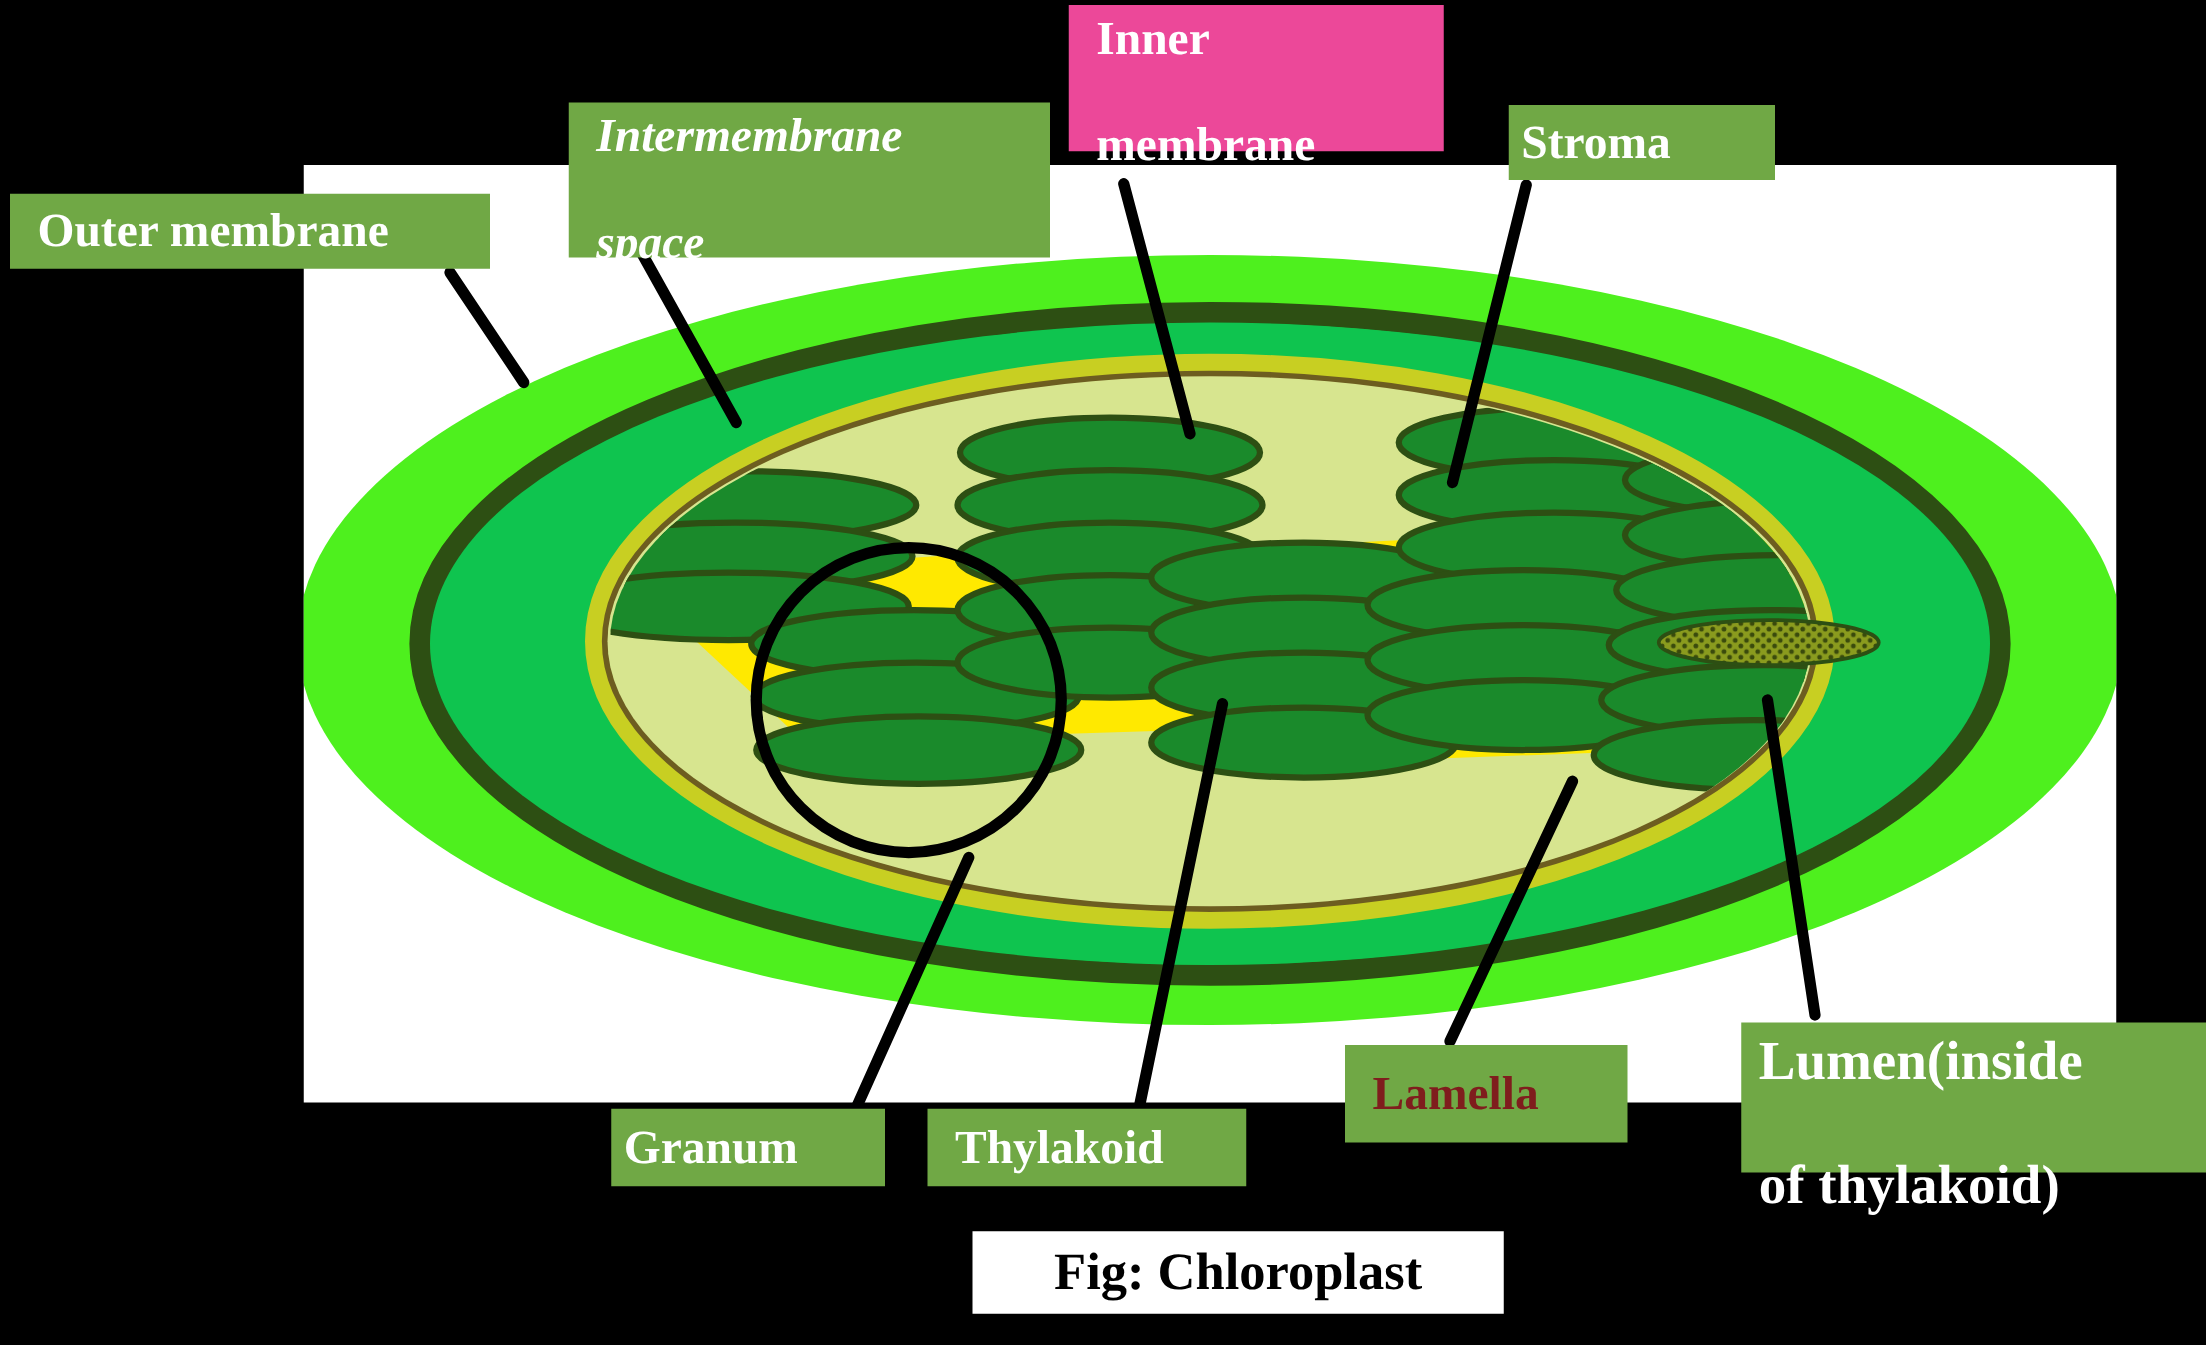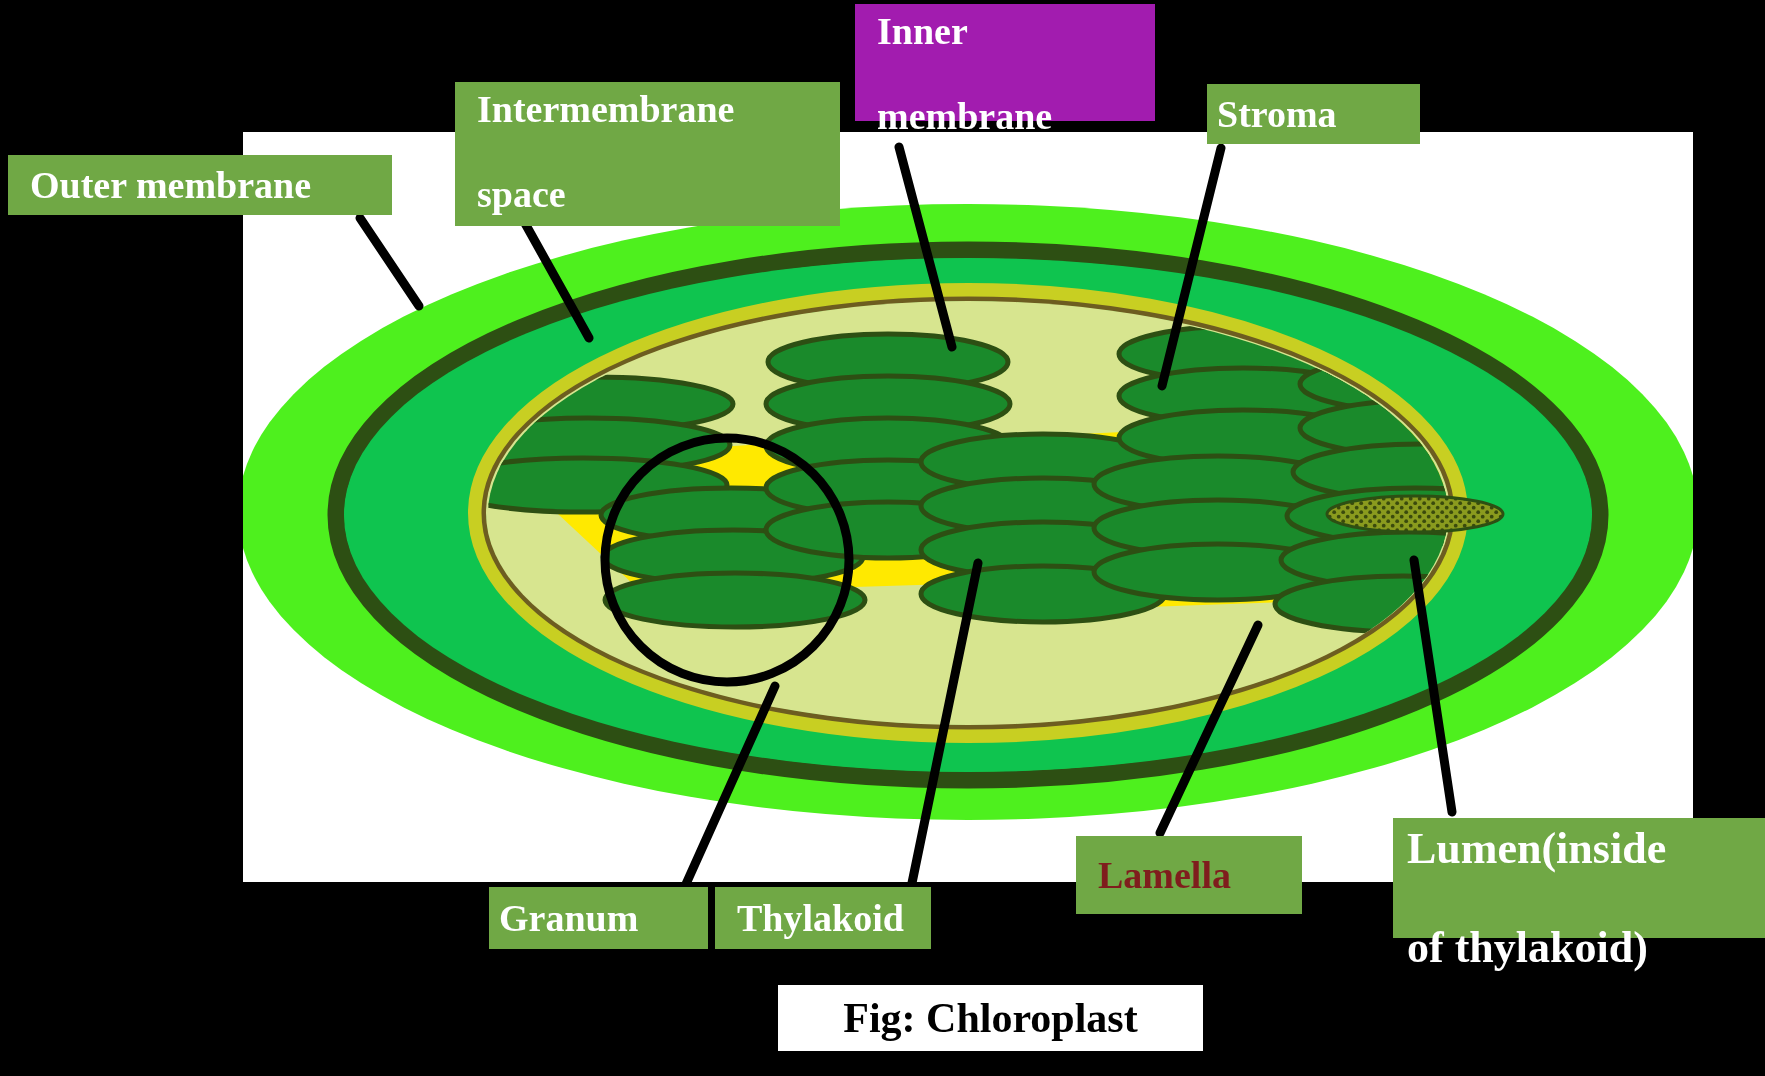--- a/index.html
+++ b/index.html
@@ -158,41 +158,41 @@
     <line x1="686" y1="884" x2="775" y2="686" stroke="#000000" stroke-width="9" stroke-linecap="round"></line>
     <line x1="912" y1="883" x2="978" y2="563" stroke="#000000" stroke-width="9" stroke-linecap="round"></line>
     <line x1="1160" y1="833" x2="1258" y2="625" stroke="#000000" stroke-width="9" stroke-linecap="round"></line>
     <line x1="1452" y1="812" x2="1414" y2="560" stroke="#000000" stroke-width="9" stroke-linecap="round"></line>
   </svg>
 
   <div class="label-box" id="lb-0" style="left: 8px; top: 155px; width: 384px; height: 60px; font-size: 38px; padding-left: 22px; background: rgb(112, 168, 69); color: rgb(255, 255, 255); align-items: center;">
     <span>Outer membrane</span>
   </div>
 
-  <div class="label-box two-line" id="lb-1" style="left: 455px; top: 82px; width: 385px; height: 144px; font-size: 38px; padding-left: 22px; background: rgb(112, 168, 69); color: rgb(255, 255, 255); padding-top: 6px;">
+  <div class="label-box two-line" id="lb-1" style="left: 455px; top: 82px; width: 385px; height: 124px; font-size: 38px; padding-left: 22px; background: rgb(112, 168, 69); color: rgb(255, 255, 255); padding-top: 6px; font-style: italic;">
     <span>
       <span>Intermembrane</span><br><span>space</span>
     </span>
   </div>
 
-  <div class="label-box two-line" id="lb-2" style="left: 855px; top: 4px; width: 300px; height: 117px; font-size: 38px; padding-left: 22px; background: #a21caf; color: rgb(255, 255, 255); padding-top: 6px;">
+  <div class="label-box two-line" id="lb-2" style="left: 855px; top: 4px; width: 300px; height: 117px; font-size: 38px; padding-left: 22px; background: #ec4899; color: rgb(255, 255, 255); padding-top: 6px;">
     <span>
       <span>Inner</span><br><span>membrane</span>
     </span>
   </div>
 
   <div class="label-box" id="lb-3" style="left: 1207px; top: 84px; width: 213px; height: 60px; font-size: 38px; padding-left: 10px; background: rgb(112, 168, 69); color: rgb(255, 255, 255);">
     <span>Stroma</span>
   </div>
 
   <div class="label-box" id="lb-4" style="left: 489px; top: 887px; width: 219px; height: 62px; font-size: 38px; padding-left: 10px; background: rgb(112, 168, 69); color: rgb(255, 255, 255);">
     <span>Granum</span>
   </div>
 
-  <div class="label-box" id="lb-5" style="left: 715px; top: 887px; width: 216px; height: 62px; font-size: 38px; padding-left: 22px; background: rgb(112, 168, 69); color: rgb(255, 255, 255);">
+  <div class="label-box" id="lb-5" style="left: 742px; top: 887px; width: 255px; height: 62px; font-size: 38px; padding-left: 22px; background: rgb(112, 168, 69); color: rgb(255, 255, 255);">
     <span>Thylakoid</span>
   </div>
 
   <div class="label-box" id="lb-6" style="left: 1076px; top: 836px; width: 226px; height: 78px; font-size: 38px; padding-left: 22px; background: rgb(112, 168, 69); color: #7f1d1d;">
     <span>Lamella</span>
   </div>
 
   <div class="label-box two-line" id="lb-7" style="left: 1393px; top: 818px; width: 374px; height: 120px; font-size: 44px; padding-left: 14px; background: rgb(112, 168, 69); color: rgb(255, 255, 255); padding-top: 6px;">
     <span>
       <span>Lumen(inside</span><br><span>of thylakoid)</span>

